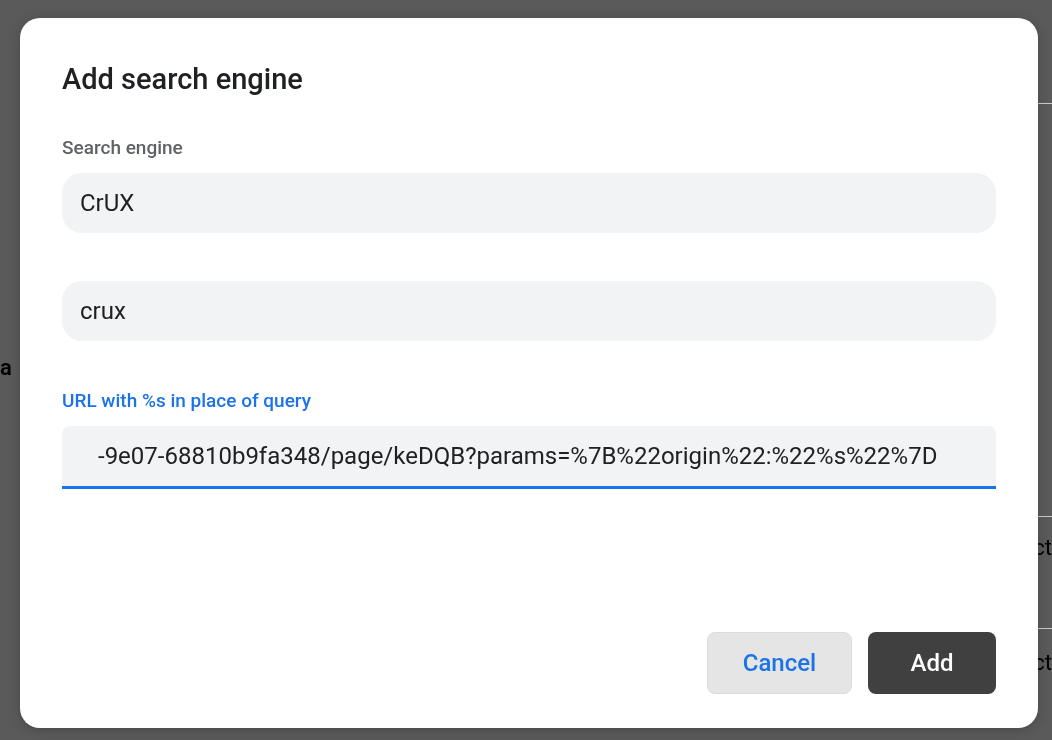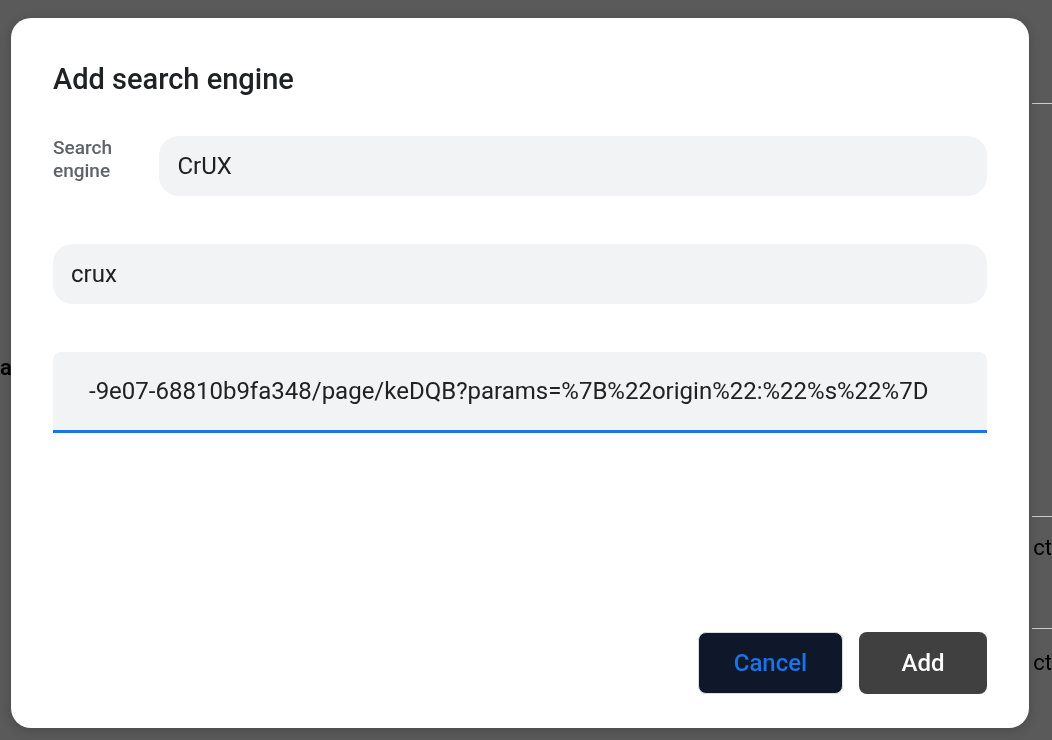--- a/index.html
+++ b/index.html
@@ -50,42 +50,42 @@
 
     .bg-line {
       position: absolute;
       right: 0;
       width: 20px;
       border-top: 1px solid #ccc;
     }
 
     .dialog {
       position: absolute;
-      left: 11px;
+      left: 20px;
       top: 18px;
       width: 1018px;
       height: 710px;
       background: #fff;
       border-radius: 20px;
       padding: 44px 42px 34px 42px;
       display: flex;
       flex-direction: column;
       box-shadow: 0 2px 12px rgba(0,0,0,0.2);
     }
 
     .dialog-title {
       font-size: 29px;
       font-weight: 500;
       color: #202124;
       margin-bottom: 40px;
     }
 
     .field-group {
       display: flex;
-      flex-direction: row;
+      flex-direction: column;
       margin-bottom: 48px;
       justify-content: center;
     }
 
     .field-label {
       font-size: 19px;
       font-weight: 500;
       color: #5f6368;
       margin-bottom: 14px;
     }
@@ -103,21 +103,21 @@
       padding: 0 18px;
       font-size: 24px;
       color: #202124;
       font-family: inherit;
       outline: none;
     }
 
     .field-input.focused {
       border-radius: 8px 8px 0 0;
       border-bottom: 3px solid #1a73e8;
-      height: 81px;
+      height: 63px;
       padding-left: 36px;
     }
 
     .button-row {
       margin-top: auto;
       display: flex;
       justify-content: flex-end;
       gap: 16px;
     }
 
@@ -128,21 +128,21 @@
       font-size: 24px;
       font-weight: 500;
       font-family: inherit;
       cursor: pointer;
       display: flex;
       align-items: center;
       justify-content: center;
     }
 
     .btn-secondary {
-      background: #0f172a;
+      background: #e5e5e5;
       border: 1px solid #dadce0;
       color: #1a73e8;
       min-width: 145px;
     }
 
     .btn-primary {
       background: #404040;
       border: none;
       color: #fff;
       min-width: 128px;
@@ -166,20 +166,21 @@
   <div class="field-group">
     <label class="field-label">Search engine</label>
     <input type="text" class="field-input" value="CrUX" style="">
   </div>
 
   <div class="field-group">
     <input type="text" class="field-input" value="crux" style="">
   </div>
 
   <div class="field-group">
+    <label class="field-label focused">URL with %s in place of query</label>
     <input type="text" class="field-input focused" value="-9e07-68810b9fa348/page/keDQB?params=%7B%22origin%22:%22%s%22%7D" style="">
   </div>
 
   <div class="button-row">
     <button class="btn btn-secondary">Cancel</button>
     <button class="btn btn-primary">Add</button>
   </div>
 </div>
 
 </body></html>

